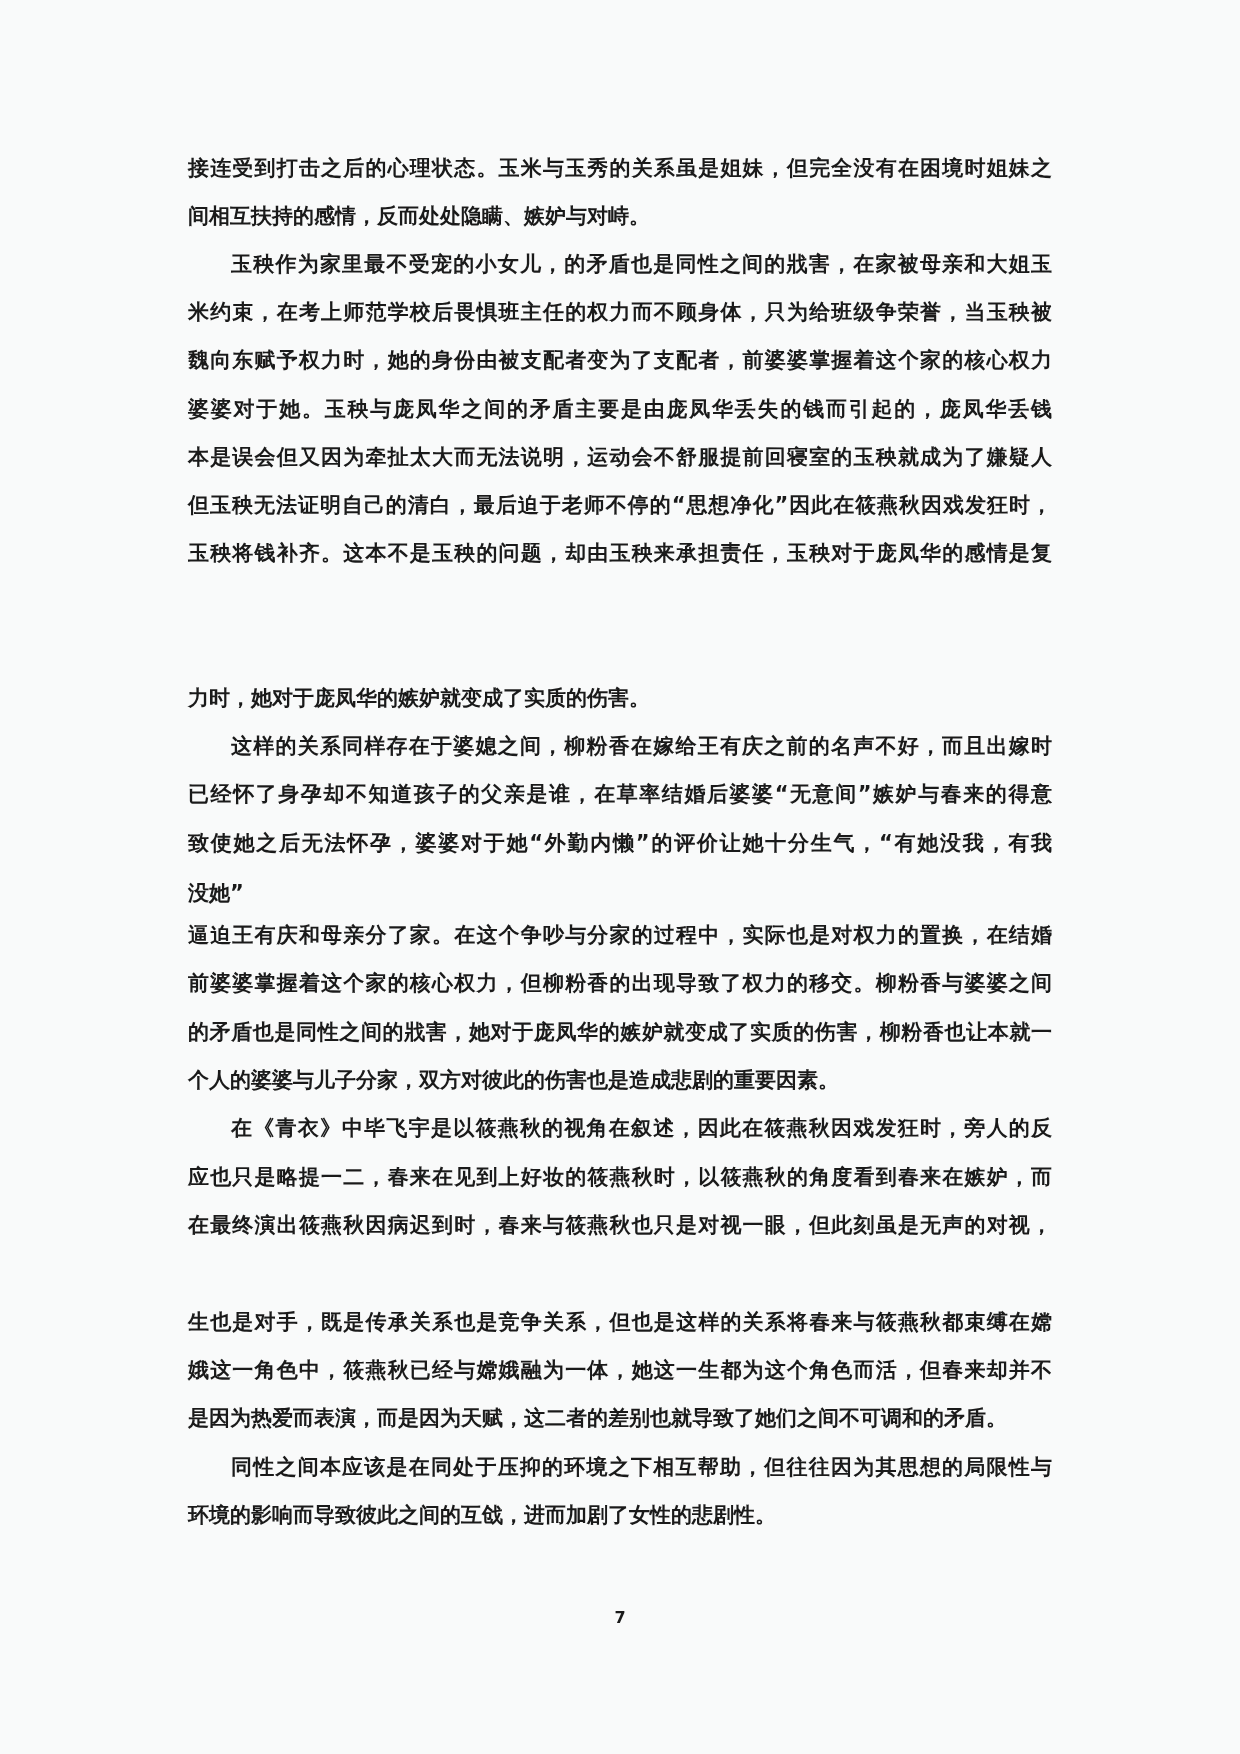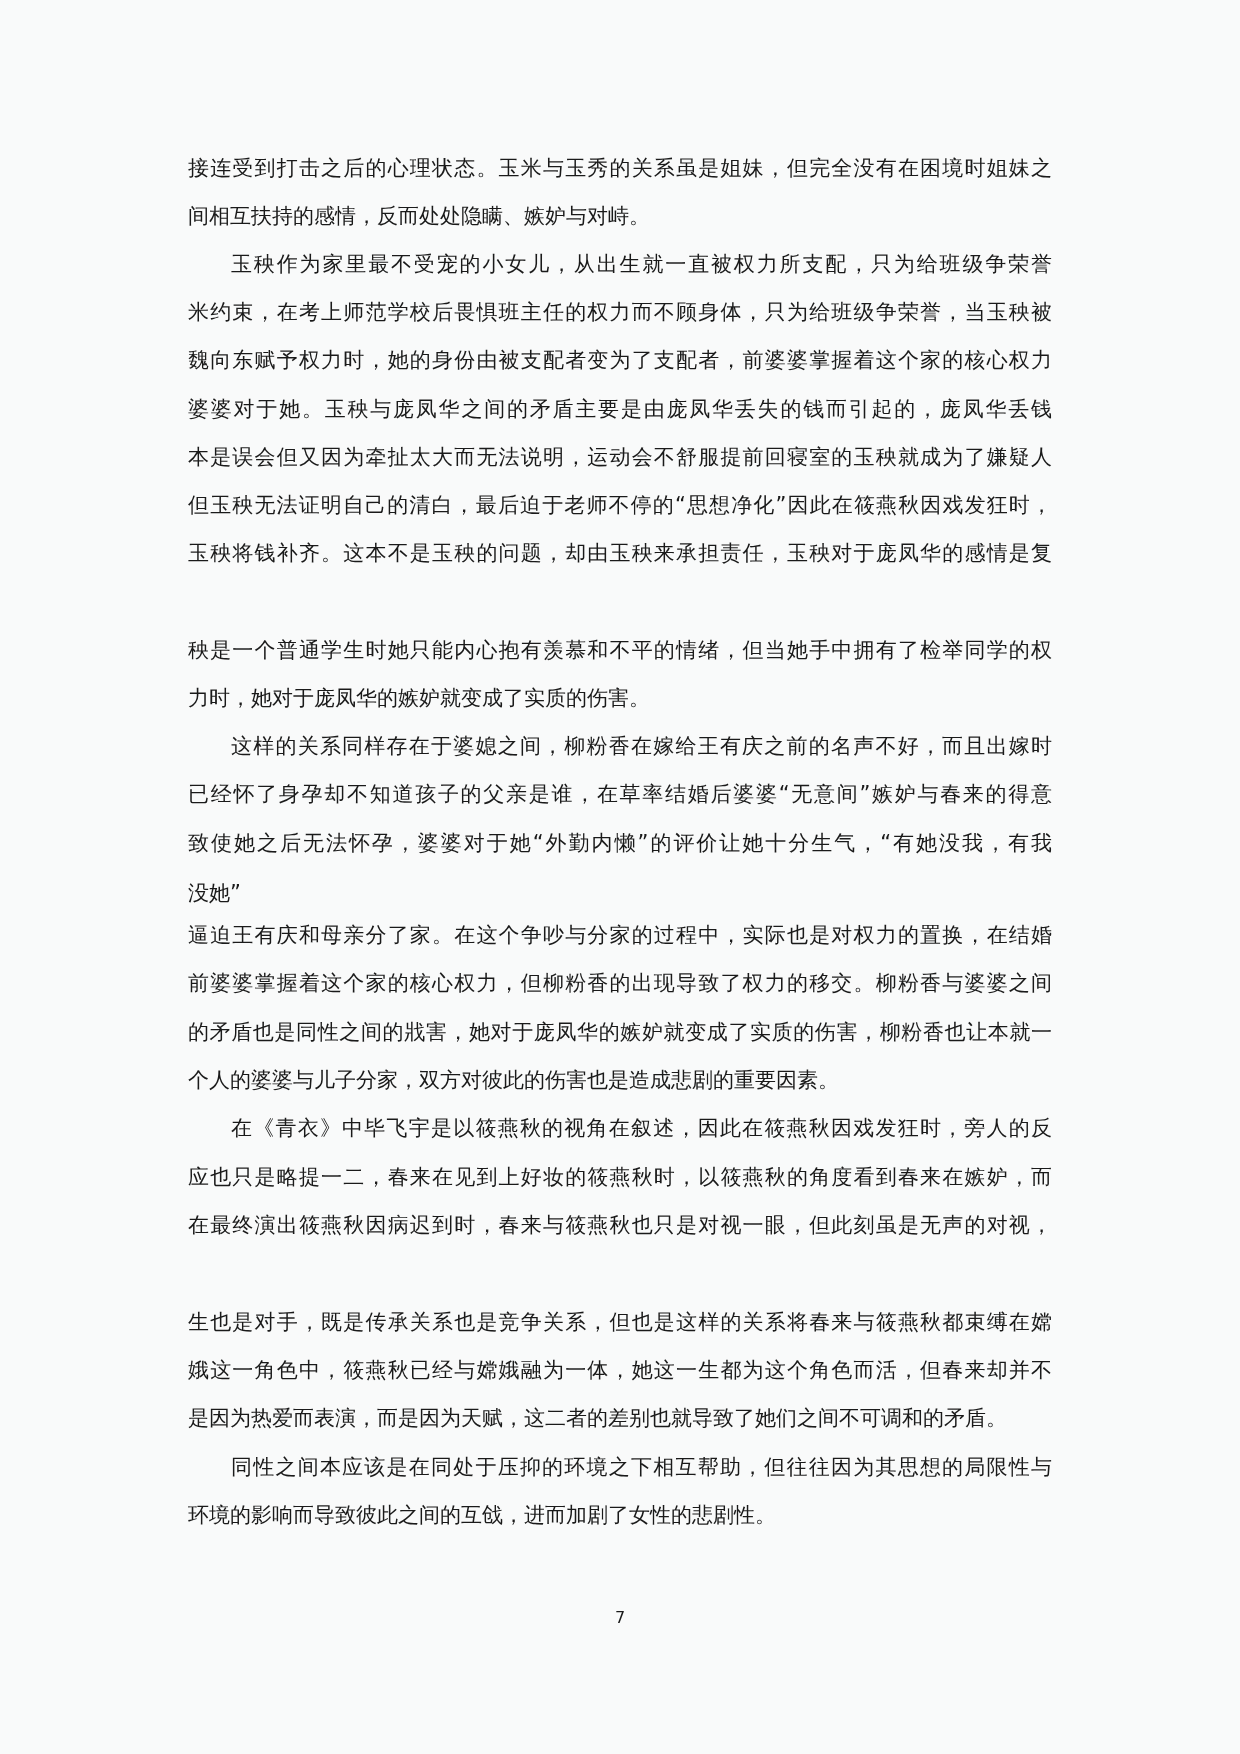--- a/index.html
+++ b/index.html
@@ -13,20 +13,21 @@
     position: relative;
     overflow: hidden;
     font-family: "DejaVu Sans", "Liberation Sans", sans-serif;
     color: #1a1a1a;
   }
   .page {
     position: absolute;
     left: 0; top: 0;
     width: 1240px;
     height: 1754px;
+    font-weight: bold;
   }
   .line {
     position: absolute;
     left: 188px;
     width: 864px;
     font-size: 21px;
     line-height: 26px;
     height: 26px;
     white-space: nowrap;
     text-align: justify;
@@ -50,28 +51,27 @@
     font-size: 16px;
     color: #1a1a1a;
   }
 </style>
 </head>
 <body>
 
 <div class="page">
   <div class="line" style="top:155px">接连受到打击之后的心理状态。玉米与玉秀的关系虽是姐妹，但完全没有在困境时姐妹之</div>
   <div class="line last" style="top:203px">间相互扶持的感情，反而处处隐瞒、嫉妒与对峙。</div>
-  <div class="line indent" style="top:251px">玉秧作为家里最不受宠的小女儿，从出生就一直被权力所支配，只为给班级争荣誉</div>
+  <div class="line indent" style="top:251px">玉秧作为家里最不受宠的小女儿，的矛盾也是同性之间的戕害，在家被母亲和大姐玉</div>
   <div class="line" style="top:299px">米约束，在考上师范学校后畏惧班主任的权力而不顾身体，只为给班级争荣誉，当玉秧被</div>
   <div class="line" style="top:347px">魏向东赋予权力时，她的身份由被支配者变为了支配者，前婆婆掌握着这个家的核心权力</div>
   <div class="line" style="top:396px">婆婆对于她。玉秧与庞凤华之间的矛盾主要是由庞凤华丢失的钱而引起的，庞凤华丢钱</div>
   <div class="line" style="top:444px">本是误会但又因为牵扯太大而无法说明，运动会不舒服提前回寝室的玉秧就成为了嫌疑人</div>
   <div class="line" style="top:492px">但玉秧无法证明自己的清白，最后迫于老师不停的“思想净化”因此在筱燕秋因戏发狂时，</div>
   <div class="line" style="top:540px">玉秧将钱补齐。这本不是玉秧的问题，却由玉秧来承担责任，玉秧对于庞凤华的感情是复</div>
-  <div class="line" style="top:637px">秧是一个普通学生时她只能内心抱有羡慕和不平的情绪，但当她手中拥有了检举同学的权</div>
   <div class="line last" style="top:685px">力时，她对于庞凤华的嫉妒就变成了实质的伤害。</div>
   <div class="line indent" style="top:733px">这样的关系同样存在于婆媳之间，柳粉香在嫁给王有庆之前的名声不好，而且出嫁时</div>
   <div class="line" style="top:781px">已经怀了身孕却不知道孩子的父亲是谁，在草率结婚后婆婆“无意间”嫉妒与春来的得意</div>
   <div class="line" style="top:830px">致使她之后无法怀孕，婆婆对于她“外勤内懒”的评价让她十分生气，“有她没我，有我</div>
   <div class="line last" style="top:880px">没她”</div>
   <div class="line" style="top:922px">逼迫王有庆和母亲分了家。在这个争吵与分家的过程中，实际也是对权力的置换，在结婚</div>
   <div class="line" style="top:970px">前婆婆掌握着这个家的核心权力，但柳粉香的出现导致了权力的移交。柳粉香与婆婆之间</div>
   <div class="line" style="top:1019px">的矛盾也是同性之间的戕害，她对于庞凤华的嫉妒就变成了实质的伤害，柳粉香也让本就一</div>
   <div class="line last" style="top:1067px">个人的婆婆与儿子分家，双方对彼此的伤害也是造成悲剧的重要因素。</div>
   <div class="line indent" style="top:1115px">在《青衣》中毕飞宇是以筱燕秋的视角在叙述，因此在筱燕秋因戏发狂时，旁人的反</div>

